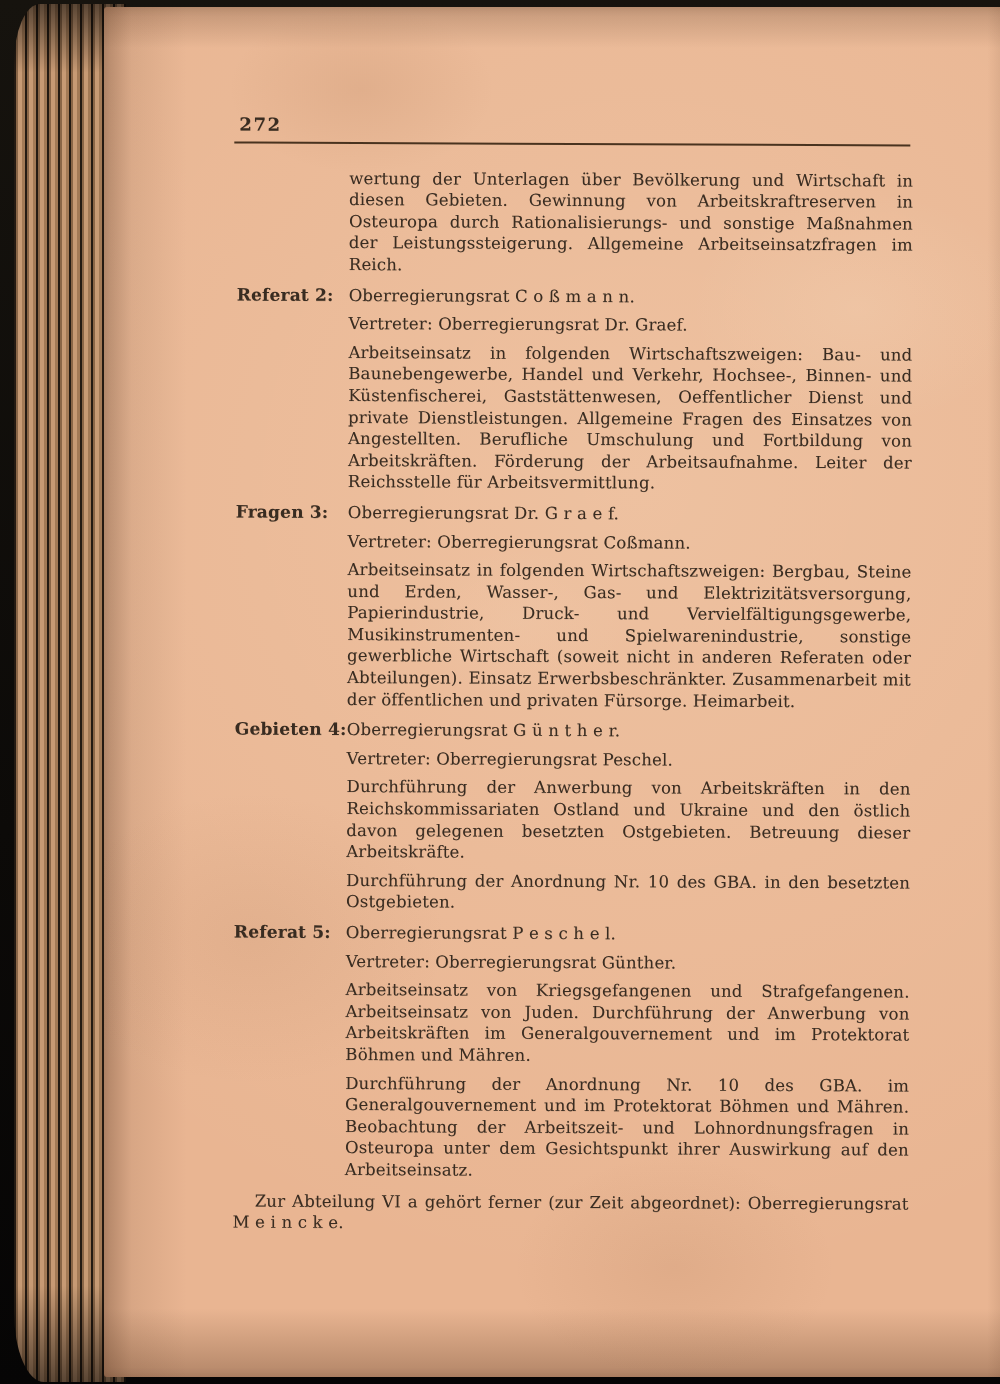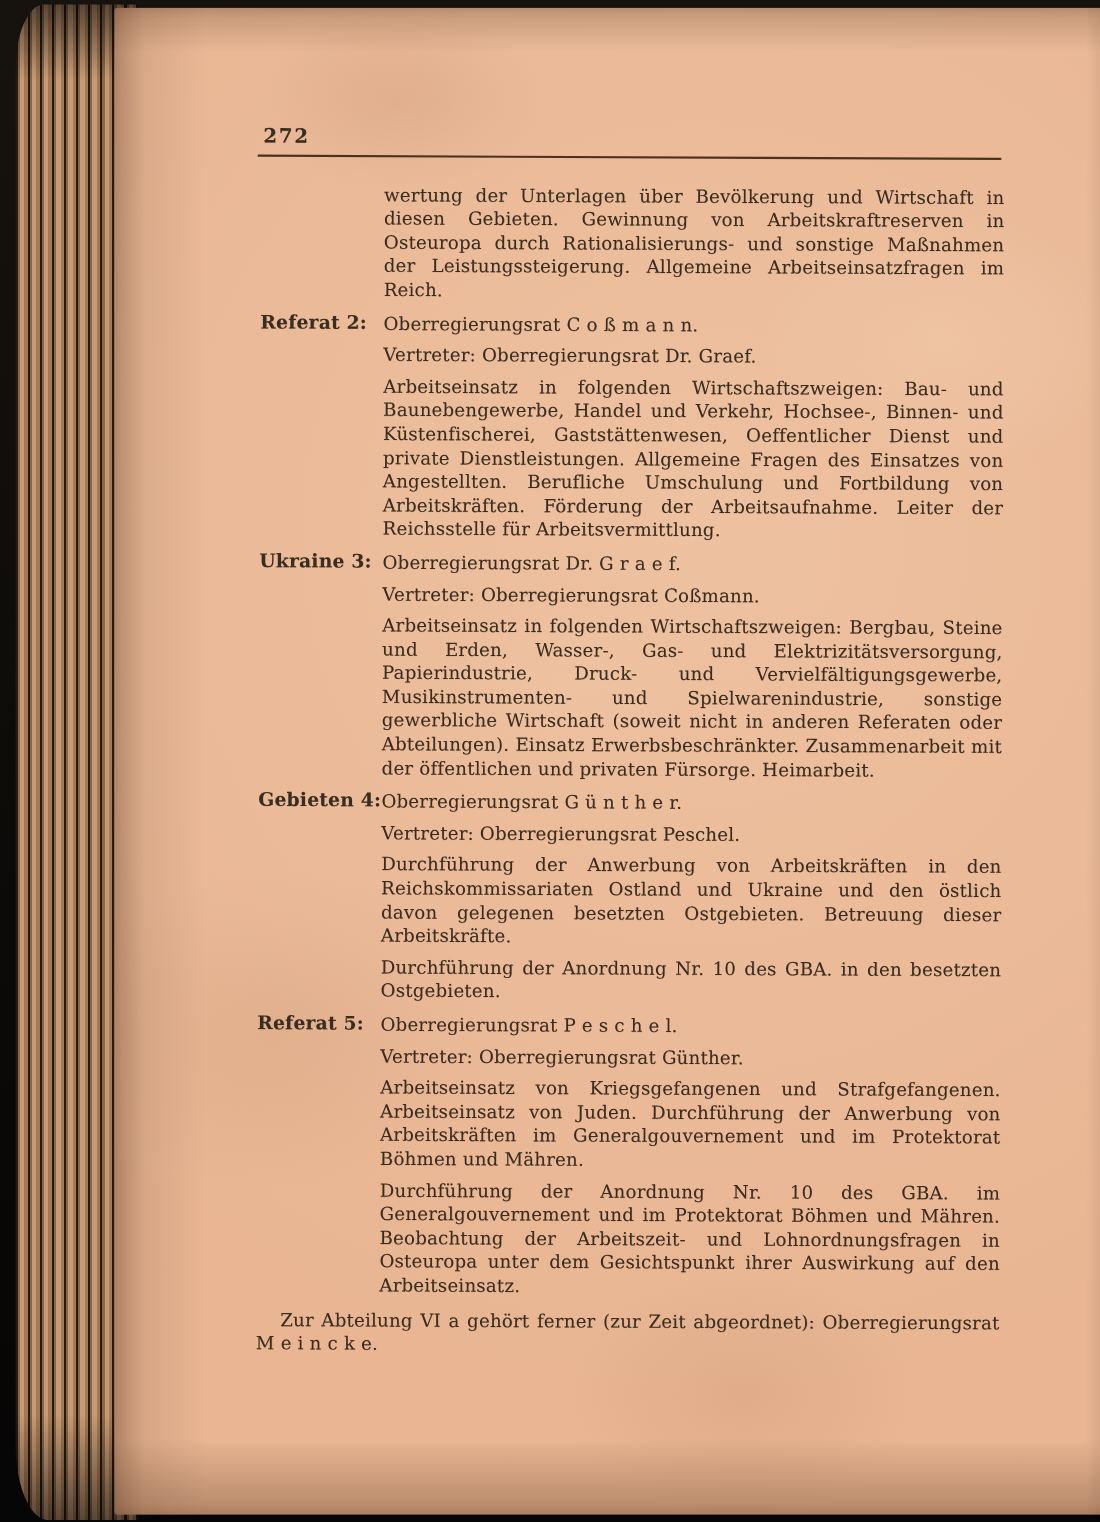--- a/index.html
+++ b/index.html
@@ -106,21 +106,21 @@
           </div>
           <div class="section">
             <div class="section-label">Referat 2:</div>
             <div class="section-body">
               <p>Oberregierungsrat C o ß m a n n.</p>
               <p>Vertreter: Oberregierungsrat Dr. Graef.</p>
               <p>Arbeitseinsatz in folgenden Wirtschaftszweigen: Bau- und Baunebengewerbe, Handel und Verkehr, Hochsee-, Binnen- und Küstenfischerei, Gaststättenwesen, Oeffentlicher Dienst und private Dienstleistungen. Allgemeine Fragen des Einsatzes von Angestellten. Berufliche Umschulung und Fortbildung von Arbeitskräften. Förderung der Arbeitsaufnahme. Leiter der Reichsstelle für Arbeitsvermittlung.</p>
             </div>
           </div>
           <div class="section">
-            <div class="section-label">Ukraine 3:</div>
+            <div class="section-label">Fragen 3:</div>
             <div class="section-body">
               <p>Oberregierungsrat Dr. G r a e f.</p>
               <p>Vertreter: Oberregierungsrat Coßmann.</p>
               <p>Arbeitseinsatz in folgenden Wirtschaftszweigen: Bergbau, Steine und Erden, Wasser-, Gas- und Elektrizitätsversorgung, Papierindustrie, Druck- und Vervielfältigungsgewerbe, Musikinstrumenten- und Spielwarenindustrie, sonstige gewerbliche Wirtschaft (soweit nicht in anderen Referaten oder Abteilungen). Einsatz Erwerbsbeschränkter. Zusammenarbeit mit der öffentlichen und privaten Fürsorge. Heimarbeit.</p>
             </div>
           </div>
           <div class="section">
             <div class="section-label">Gebieten 4:</div>
             <div class="section-body">
               <p>Oberregierungsrat G ü n t h e r.</p>

